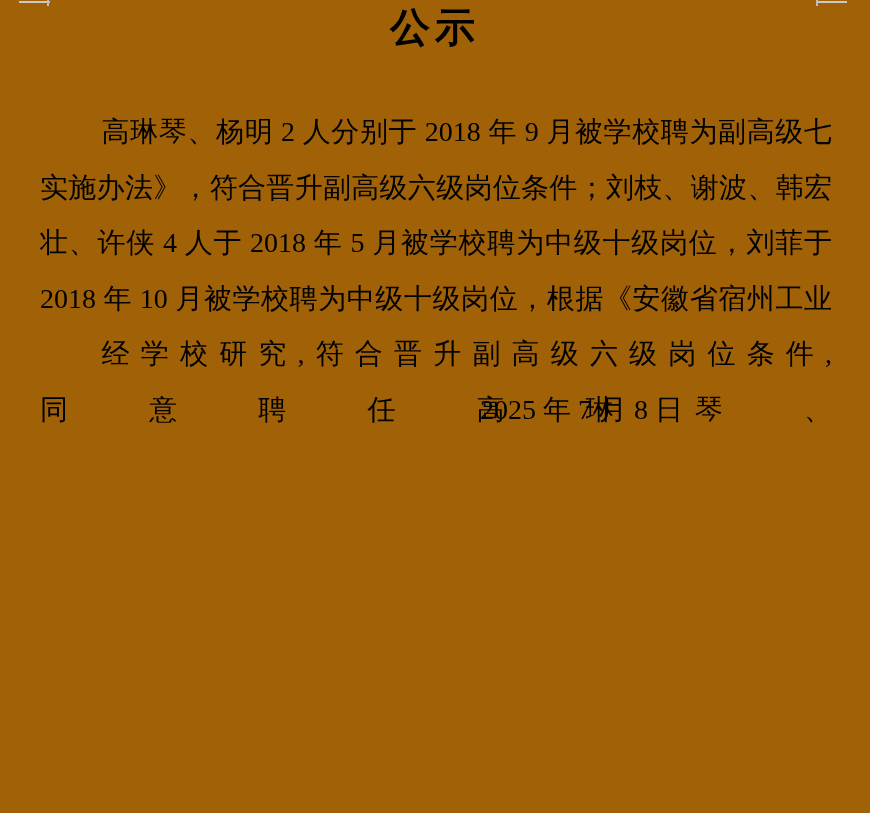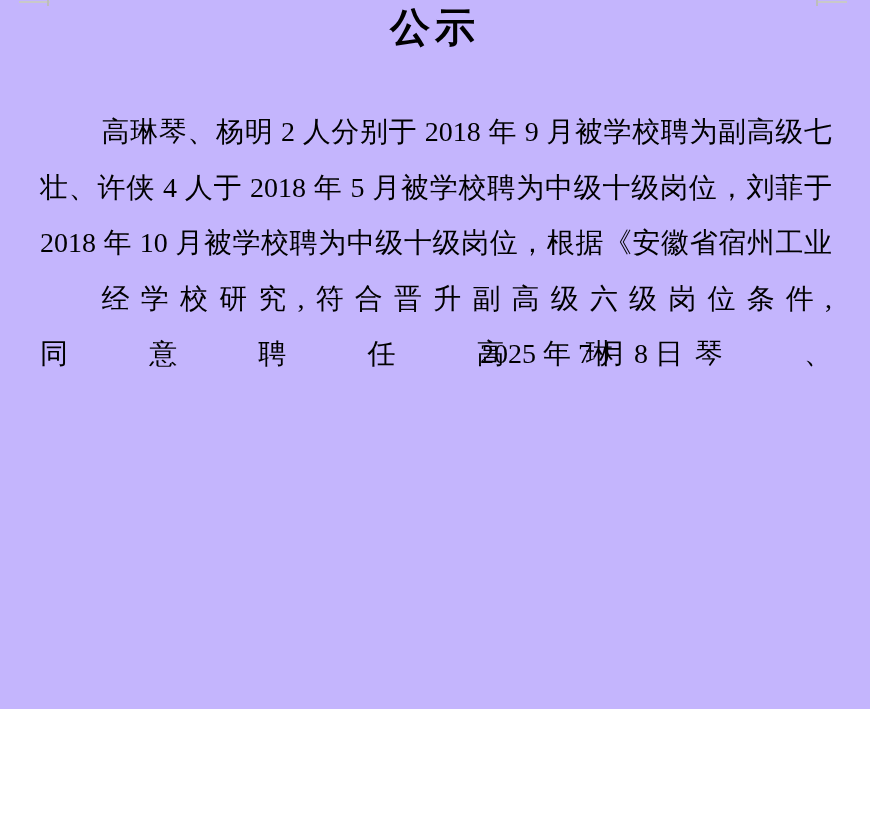--- a/index.html
+++ b/index.html
@@ -1,20 +1,20 @@
 <!DOCTYPE html>
 <html><head>
 <meta charset="utf-8">
 <style>
   html, body { margin: 0; padding: 0; background: #ffffff; }
   .page {
     position: relative;
     width: 870px;
-    height: 709px;
-    background: #c4b5fd;
+    height: 813px;
+    background: #a16207;
     overflow: hidden;
     font-family: "Liberation Serif", "DejaVu Serif", serif;
     color: #000000;
   }
   
   .mark { position: absolute; background: #c9c9c9; }
   .mark-left-h  { left: 19px;  top: 1px; width: 31px; height: 2px; }
   .mark-left-v  { left: 47px;  top: 0;   width: 2px;  height: 6px; background:#bdbdbd; }
   .mark-right-h { left: 816px; top: 1px; width: 31px; height: 2px; }
   .mark-right-v { left: 816px; top: 0;   width: 2px;  height: 6px; background:#bdbdbd; }
@@ -50,20 +50,21 @@
 
   <div class="mark mark-left-h"></div>
   <div class="mark mark-left-v"></div>
   <div class="mark mark-right-h"></div>
   <div class="mark mark-right-v"></div>
 
   <h1 class="title">公示</h1>
 
   <div class="body-text">
     <div class="line indent">高琳琴、杨明 2 人分别于 2018 年 9 月被学校聘为副高级七</div>
+    <div class="line">实施办法》，符合晋升副高级六级岗位条件；刘枝、谢波、韩宏</div>
     <div class="line">壮、许侠 4 人于 2018 年 5 月被学校聘为中级十级岗位，刘菲于</div>
     <div class="line">2018 年 10 月被学校聘为中级十级岗位，根据《安徽省宿州工业</div>
 
     <div class="line indent">经学校研究,符合晋升副高级六级岗位条件,同意聘任高琳琴、</div>
 
 
     <div class="line date">2025 年 7 月 8 日</div>
   </div>
 
 </div>

